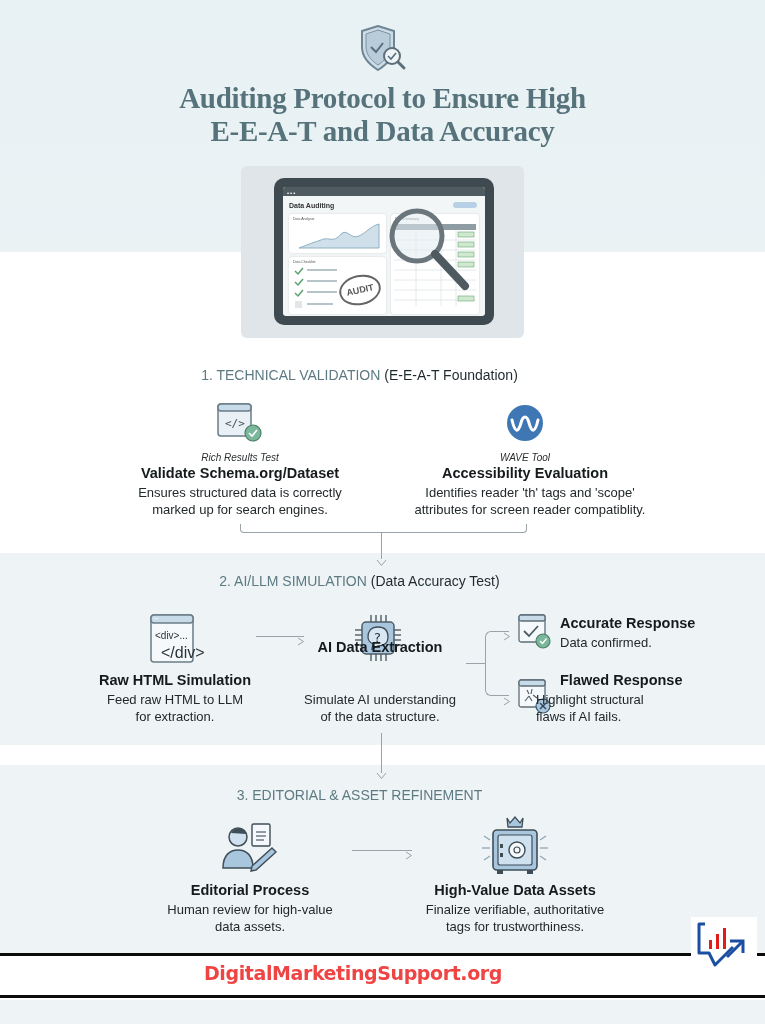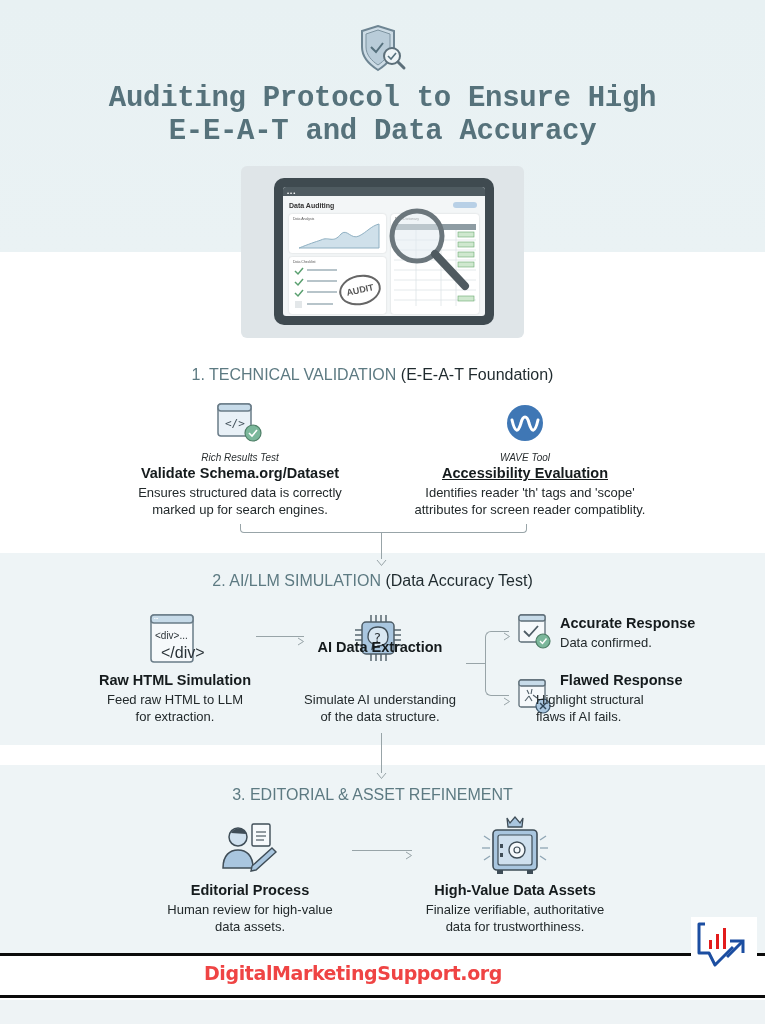--- a/index.html
+++ b/index.html
@@ -14,21 +14,21 @@
   .band-top { top: 0; height: 252px; background: linear-gradient(180deg,#e8f1f3 0%,#eaf2f4 100%); }
   .band-s2 { top: 553px; height: 192px; background: #eef4f6; }
   .band-s3 { top: 765px; height: 190px; background: #eef4f6; }
   .band-foot-bg { top: 1000px; height: 24px; background: #eef3f5; }
 
   .abs { position: absolute; }
   .center { text-align: center; }
 
   .title {
     left: 0; width: 765px; top: 82px;
-    font-family: Liberation Mono, monospace;
+    font-family: Liberation Serif, serif;
     font-weight: bold; font-size: 29px; line-height: 33px;
     color: #56727b; text-align: center; letter-spacing: -0.3px;
   }
 
   
   .hero-frame {
     left: 241px; top: 166px; width: 283px; height: 172px;
     background: #dfe5e8; border-radius: 6px;
   }
   .tablet {
@@ -43,21 +43,21 @@
   .tab-heading { position:absolute; left:6px; top:15px; font-size:7px; font-weight:bold; color:#333; }
   .tab-btn { position:absolute; right:8px; top:15px; width:24px; height:6px; background:#b8d0e6; border-radius:3px; }
   .card { position:absolute; background:#fff; border-radius:3px; box-shadow:0 0 2px rgba(0,0,0,0.15); }
   .card-label { position:absolute; left:4px; top:3px; font-size:3.5px; color:#555; }
   .audit-stamp {
     position:absolute; left:58px; top:93px; width:42px; height:30px; border:2px solid #666; border-radius:50%;
     transform: rotate(-12deg); font-size:9px; font-weight:bold; color:#555; text-align:center; line-height:26px;
   }
 
   
-  .sec-head { left: 0; width: 719px; text-align: center; font-size: 16px; line-height: 22px; color: #1f2a2e; margin-left: 13px; }
+  .sec-head { left: 0; width: 719px; text-align: center; font-size: 14px; line-height: 22px; color: #1f2a2e; }
   .sec-head .caps { color: #5d7a82; }
 
   .icon { position: absolute; }
   .small-label { font-size: 10px; color: #2a2f31; text-align:center;font-style:italic; }
   .item-title { font-size: 14.5px; font-weight: bold; color: #151b1d; }
   .item-desc { font-size: 13px; line-height: 17px; color: #22292b; }
 
   .connector { position:absolute; border-color:#98a4a8; border-style:solid; }
 
   .footer-line { position:absolute; left:0; width:765px; height:3px; background:#0b0b0b; }
@@ -179,21 +179,21 @@
   <div>marked up for search engines.</div>
 </div>
 
 <div class="icon" style="left:505px;top:403px;width:40px;height:40px;">
   <svg width="40" height="40" viewBox="0 0 40 40">
     <circle cx="20" cy="20" r="18" fill="#3f77b5"></circle>
     <path d="M7 17 C10 30 13 30 16 20 C18 12 22 12 24 20 C27 30 30 30 33 17" fill="none" stroke="#fff" stroke-width="3" stroke-linecap="round"></path>
   </svg>
 </div>
 <div class="abs small-label" style="left:445px;top:452px;width:160px;">WAVE Tool</div>
-<div class="abs center item-title" style="left:395px;top:465px;width:260px;text-decoration:underline;">Accessibility Evaluation</div>
+<div class="abs center item-title" style="left:395px;top:465px;width:260px;">Accessibility Evaluation</div>
 <div class="abs center item-desc" style="left:380px;top:484px;width:300px;">
   <div>Identifies reader 'th' tags and 'scope'</div>
   <div>attributes for screen reader compatiblity.</div>
 </div>
 
 <div class="connector" style="left:240px;top:524px;width:287px;height:9px;border-width:0 1px 1px 1px;border-radius:0 0 4px 4px;"></div>
 <div class="connector" style="left:381px;top:533px;width:0;height:26px;border-width:0 0 0 1px;"></div>
 <div class="abs" style="left:376px;top:553px;width:11px;height:8px;">
   <svg width="11" height="8">
       <polyline points="1,1 5.5,6.5 10,1" fill="none" stroke="#98a4a8" stroke-width="1"></polyline>
@@ -362,21 +362,21 @@
     <circle cx="37" cy="36" r="3" fill="none" stroke="#3f4d57" stroke-width="1.2"></circle>
     <rect x="20" y="30" width="3" height="4" fill="#3f4d57"></rect>
       <rect x="20" y="39" width="3" height="4" fill="#3f4d57"></rect>
     <rect x="17" y="56" width="6" height="4" fill="#3f4d57"></rect>
       <rect x="47" y="56" width="6" height="4" fill="#3f4d57"></rect>
   </svg>
 </div>
 <div class="abs center item-title" style="left:395px;top:882px;width:240px;">High-Value Data Assets</div>
 <div class="abs center item-desc" style="left:385px;top:901px;width:260px;">
   <div>Finalize verifiable, authoritative</div>
-  <div>data for trustworthiness.</div>
+  <div>tags for trustworthiness.</div>
 </div>
 
 <div class="footer-line" style="top:953px;"></div>
 <div class="abs footer-text">DigitalMarketingSupport.org</div>
 <div class="footer-line" style="top:995px;"></div>
 <div class="abs logo-box">
   <svg width="66" height="56" viewBox="0 0 66 56">
     <path d="M14 7 L8 7 L8 36 L18 36 L24 48 L42 30" fill="none" stroke="#1c4ea1" stroke-width="3" stroke-linejoin="round"></path>
     <rect x="18" y="23" width="3" height="9" fill="#e21b1b"></rect>
     <rect x="25" y="17" width="3" height="15" fill="#e21b1b"></rect>

